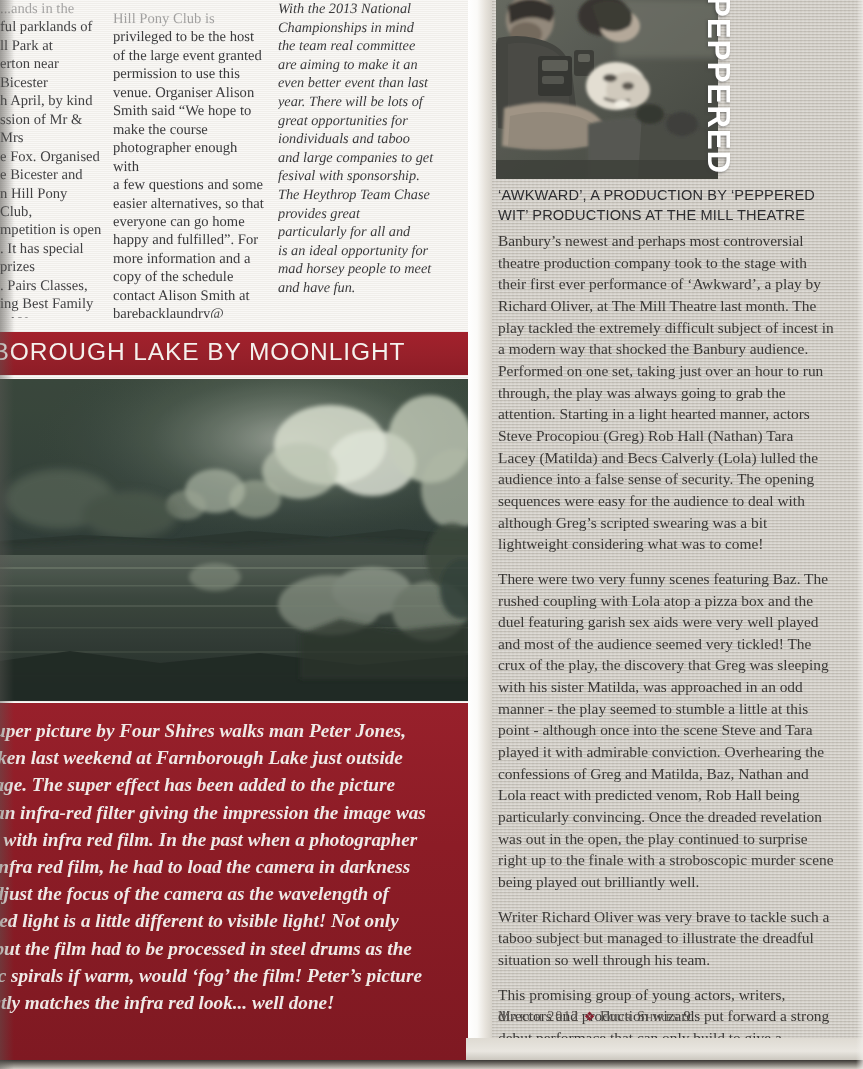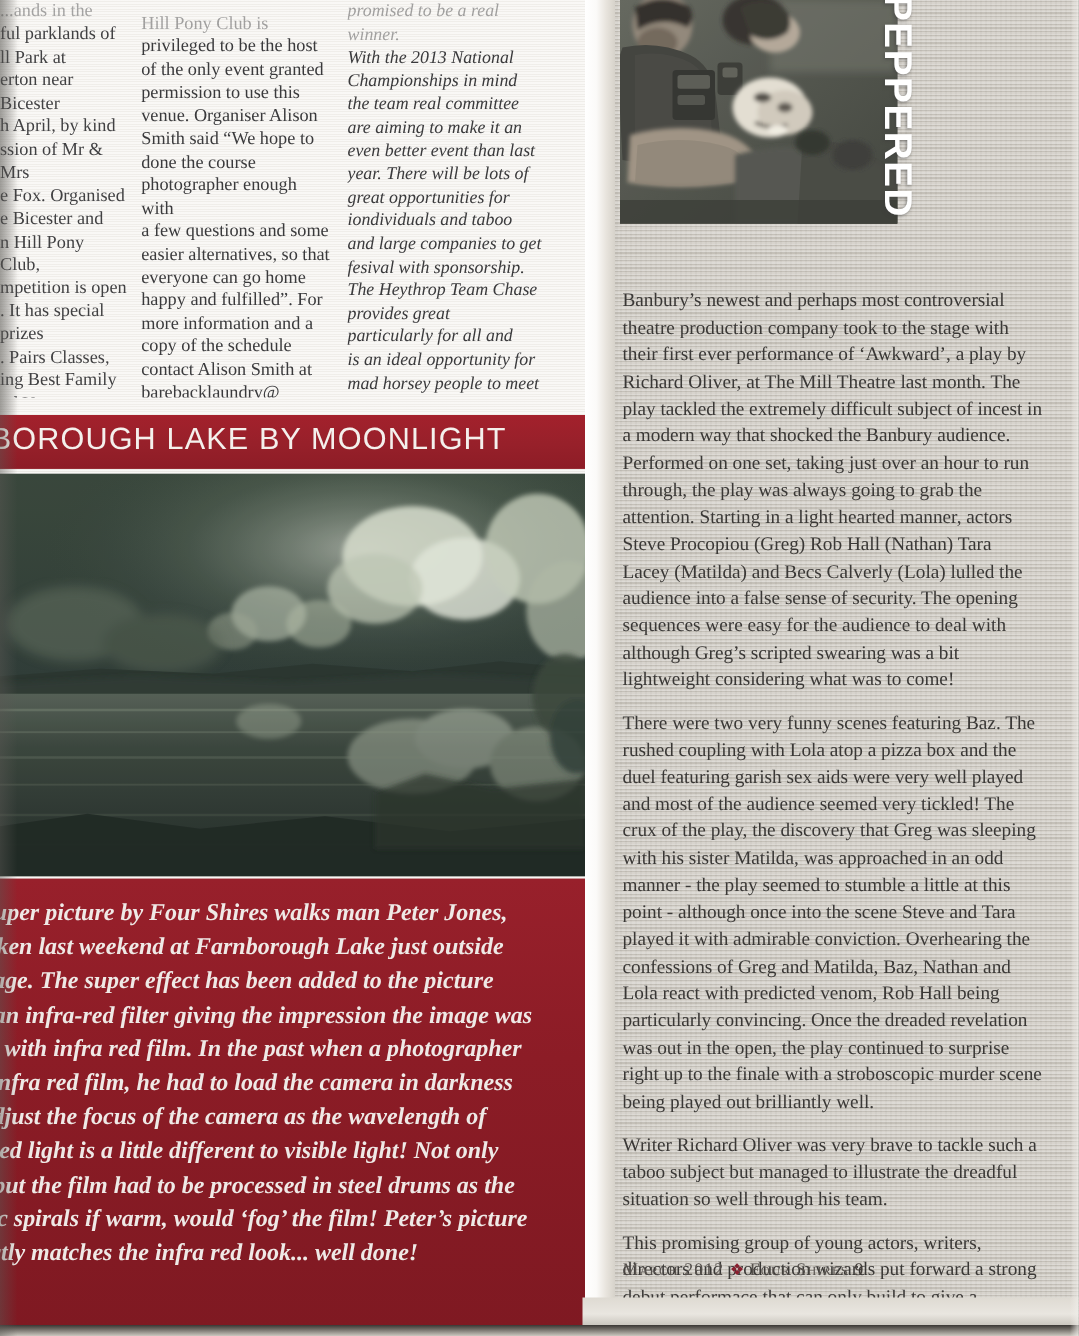--- a/index.html
+++ b/index.html
@@ -282,39 +282,38 @@
           <p>. It has special prizes</p>
           <p>. Pairs Classes,</p>
           <p>ing Best Family</p>
           <p>nd Youngest Pair.</p>
 
         </div>
 
         <div class="lcol" id="lcol-2">
           <p class="clipped-first-line">Hill Pony Club is</p>
           <p>privileged to be the host</p>
-          <p>of the only event granted</p>
+          <p>of the large event granted</p>
           <p>permission to use this</p>
           <p>venue. Organiser Alison</p>
           <p>Smith said “We hope to</p>
-          <p>done the course</p>
+          <p>make the course</p>
           <p>photographer enough with</p>
           <p>a few questions and some</p>
           <p>easier alternatives, so that</p>
           <p>everyone can go home</p>
           <p>happy and fulfilled”. For</p>
           <p>more information and a</p>
           <p>copy of the schedule</p>
           <p>contact Alison Smith at</p>
           <p>barebacklaundry@</p>
           <p>btinternet.com</p>
         </div>
 
         <div class="lcol" id="lcol-3">
-          <p class="clipped-first-line">promised to be a real winner.</p>
           <p>With the 2013 National</p>
           <p>Championships in mind</p>
           <p>the team real committee</p>
           <p>are aiming to make it an</p>
           <p>even better event than last</p>
           <p>year. There will be lots of</p>
           <p>great opportunities for</p>
           <p>iondividuals and taboo</p>
           <p>and large companies to get</p>
           <p>fesival with sponsorship.</p>
@@ -492,20 +491,21 @@
       <ellipse cx="186" cy="124" rx="16" ry="12" fill="#343630" filter="url(#bT)"></ellipse>
 
       <rect x="0" y="160" width="222" height="19" fill="#32342e" opacity="0.8"></rect>
 
       <rect x="0" y="0" width="222" height="179" fill="#ffffff" opacity="0.05"></rect>
     </svg>
   </div>
 
   <div id="peppered-word">PEPPERED</div>
 
+  <div id="theatre-caption">‘AWKWARD’, A PRODUCTION BY ‘PEPPERED WIT’ PRODUCTIONS AT THE MILL THEATRE</div>
 
   <div id="right-body">
     <p>Banbury’s newest and perhaps most controversial theatre production company took to the stage with their first ever performance of ‘Awkward’, a play by Richard Oliver, at The Mill Theatre last month. The play tackled the extremely difficult subject of incest in a modern way that shocked the Banbury audience. Performed on one set, taking just over an hour to run through, the play was always going to grab the attention. Starting in a light hearted manner, actors Steve Procopiou (Greg) Rob Hall (Nathan) Tara Lacey (Matilda) and Becs Calverly (Lola) lulled the audience into a false sense of security. The opening sequences were easy for the audience to deal with although Greg’s scripted swearing was a bit lightweight considering what was to come!</p>
     <p>There were two very funny scenes featuring Baz. The rushed coupling with Lola atop a pizza box and the duel featuring garish sex aids were very well played and most of the audience seemed very tickled! The crux of the play, the discovery that Greg was sleeping with his sister Matilda, was approached in an odd manner - the play seemed to stumble a little at this point - although once into the scene Steve and Tara played it with admirable conviction. Overhearing the confessions of Greg and Matilda, Baz, Nathan and Lola react with predicted venom, Rob Hall being particularly convincing. Once the dreaded revelation was out in the open, the play continued to surprise right up to the finale with a stroboscopic murder scene being played out brilliantly well.</p>
     <p>Writer Richard Oliver was very brave to tackle such a taboo subject but managed to illustrate the dreadful situation so well through his team.</p>
     <p>This promising group of young actors, writers, directors and production wizards put forward a strong debut performace that can only build to give a fabulous presentation when they go on tour, taking ‘Awkward’ to the world famous Fringe fesival in Edinburgh later in the year.</p>
   </div>
 
   <div id="right-footer">
     <span>March 2012</span>

